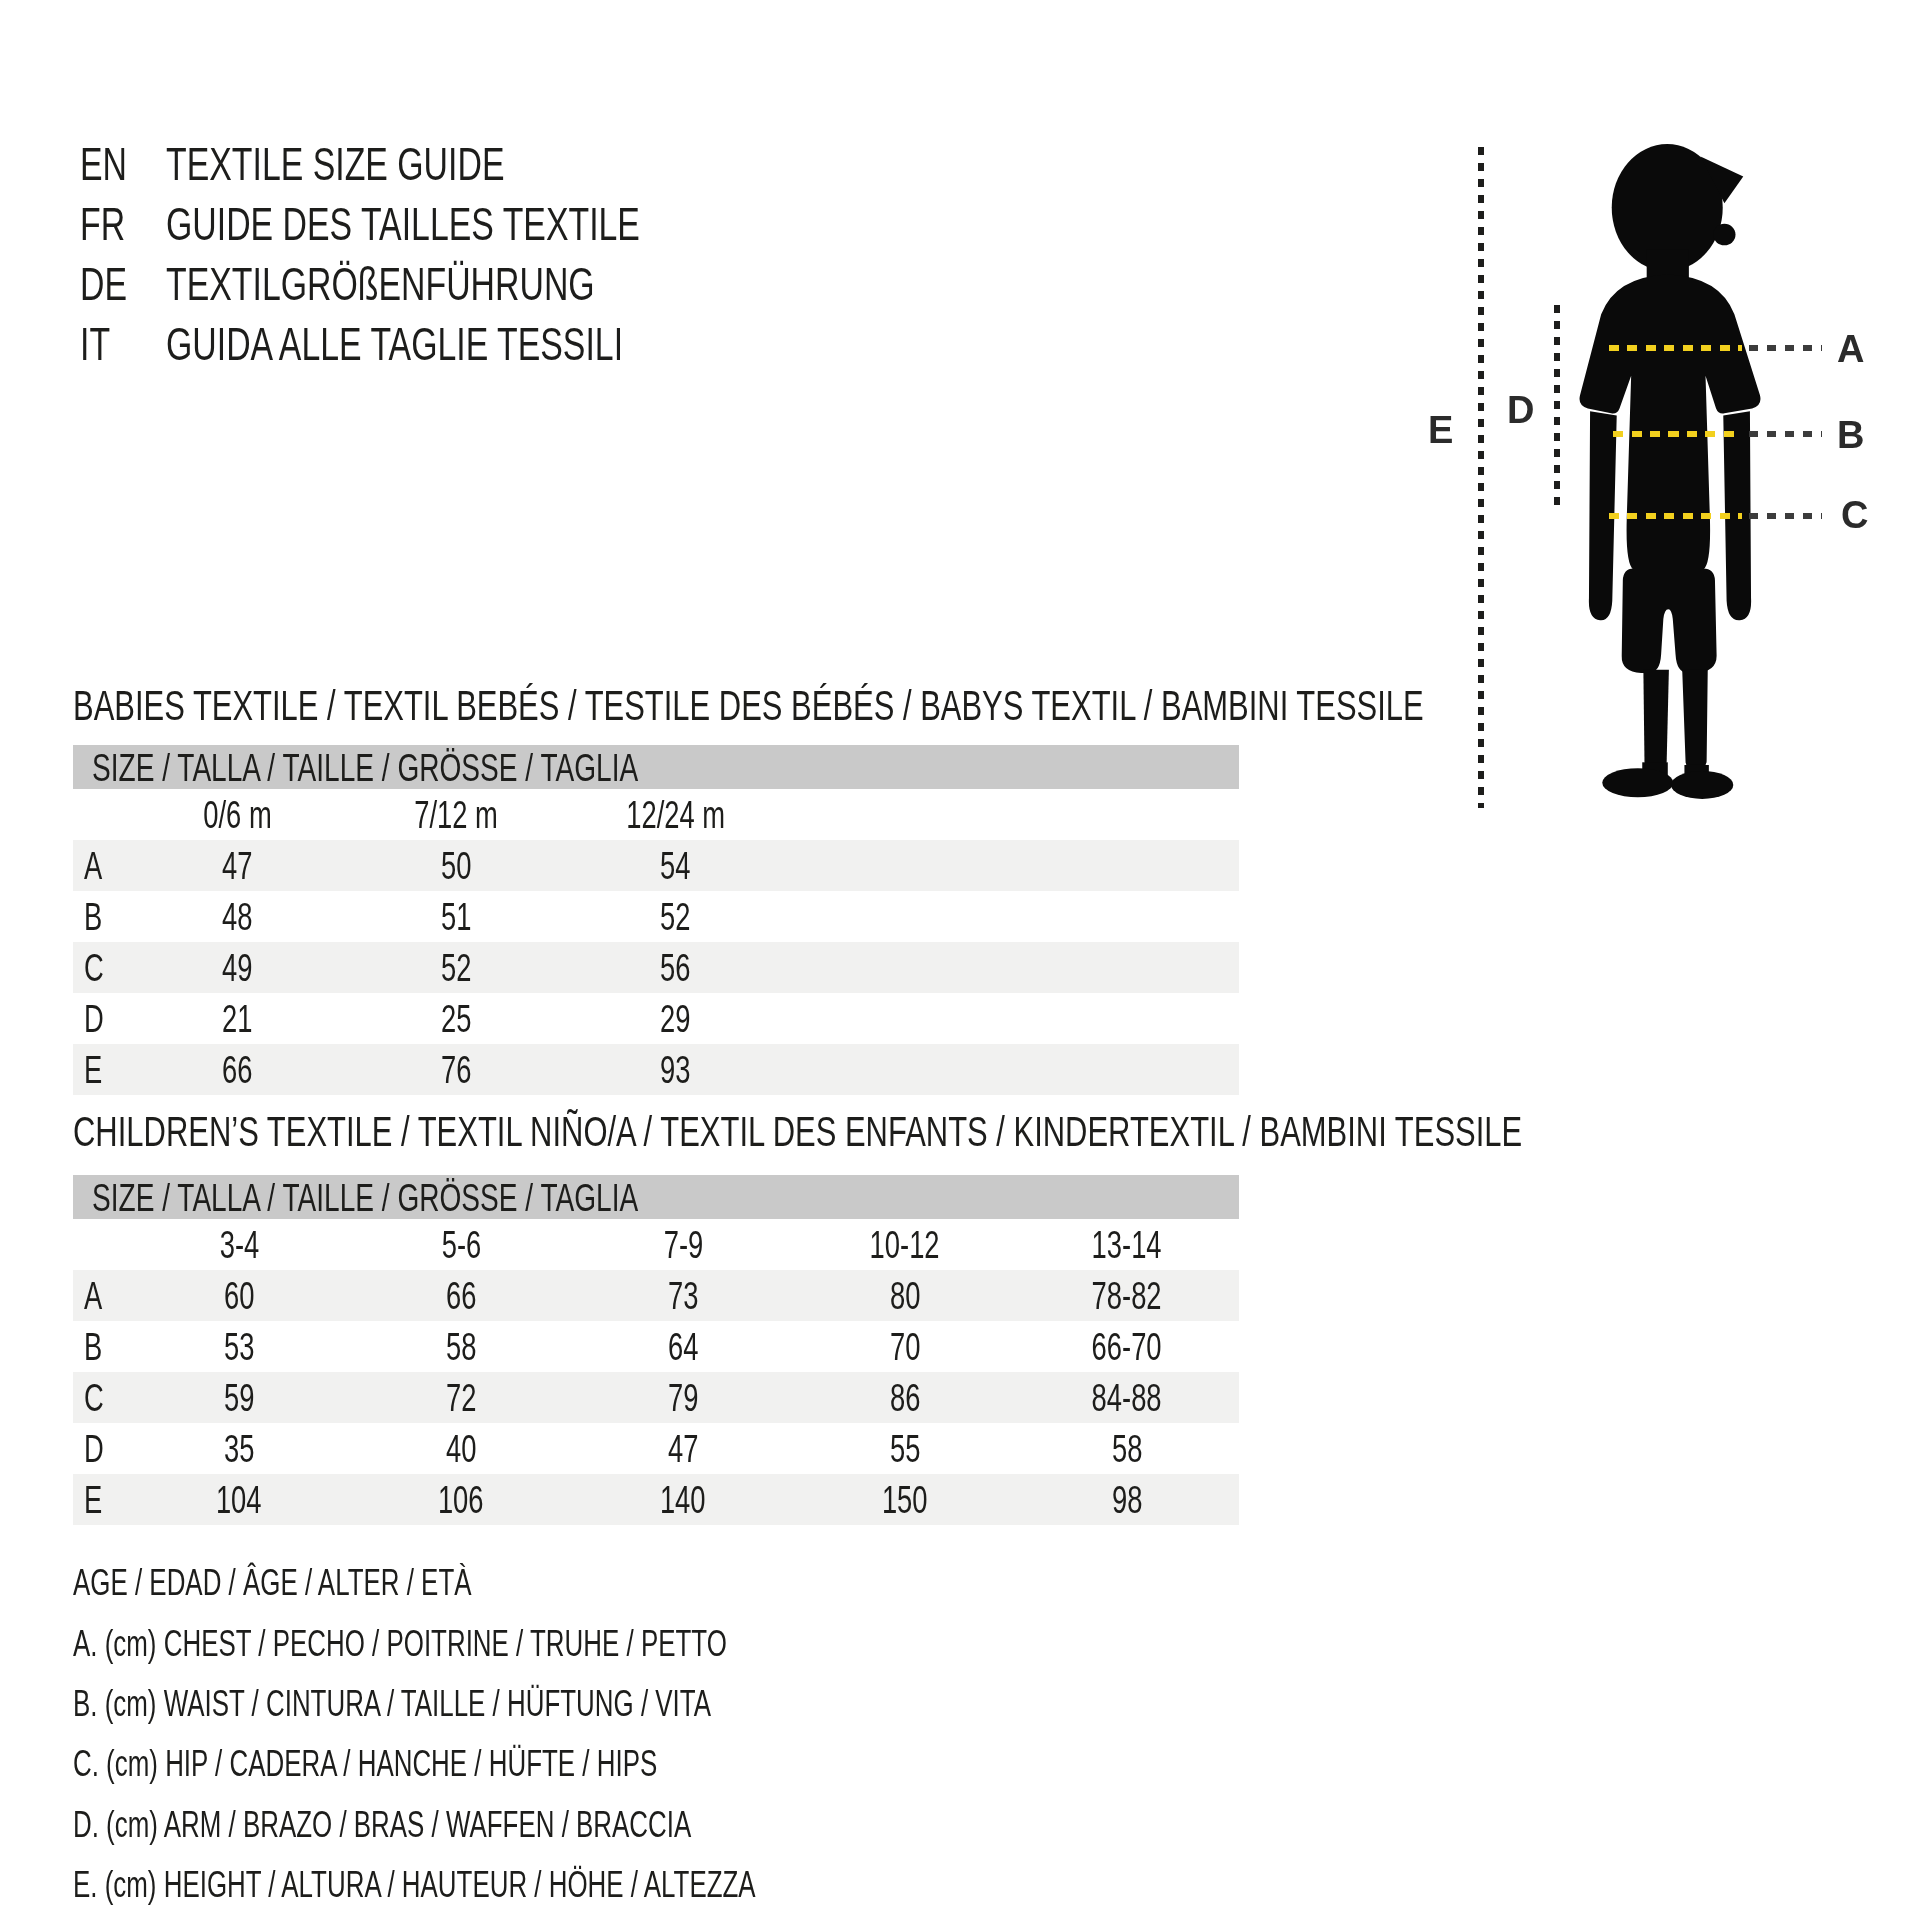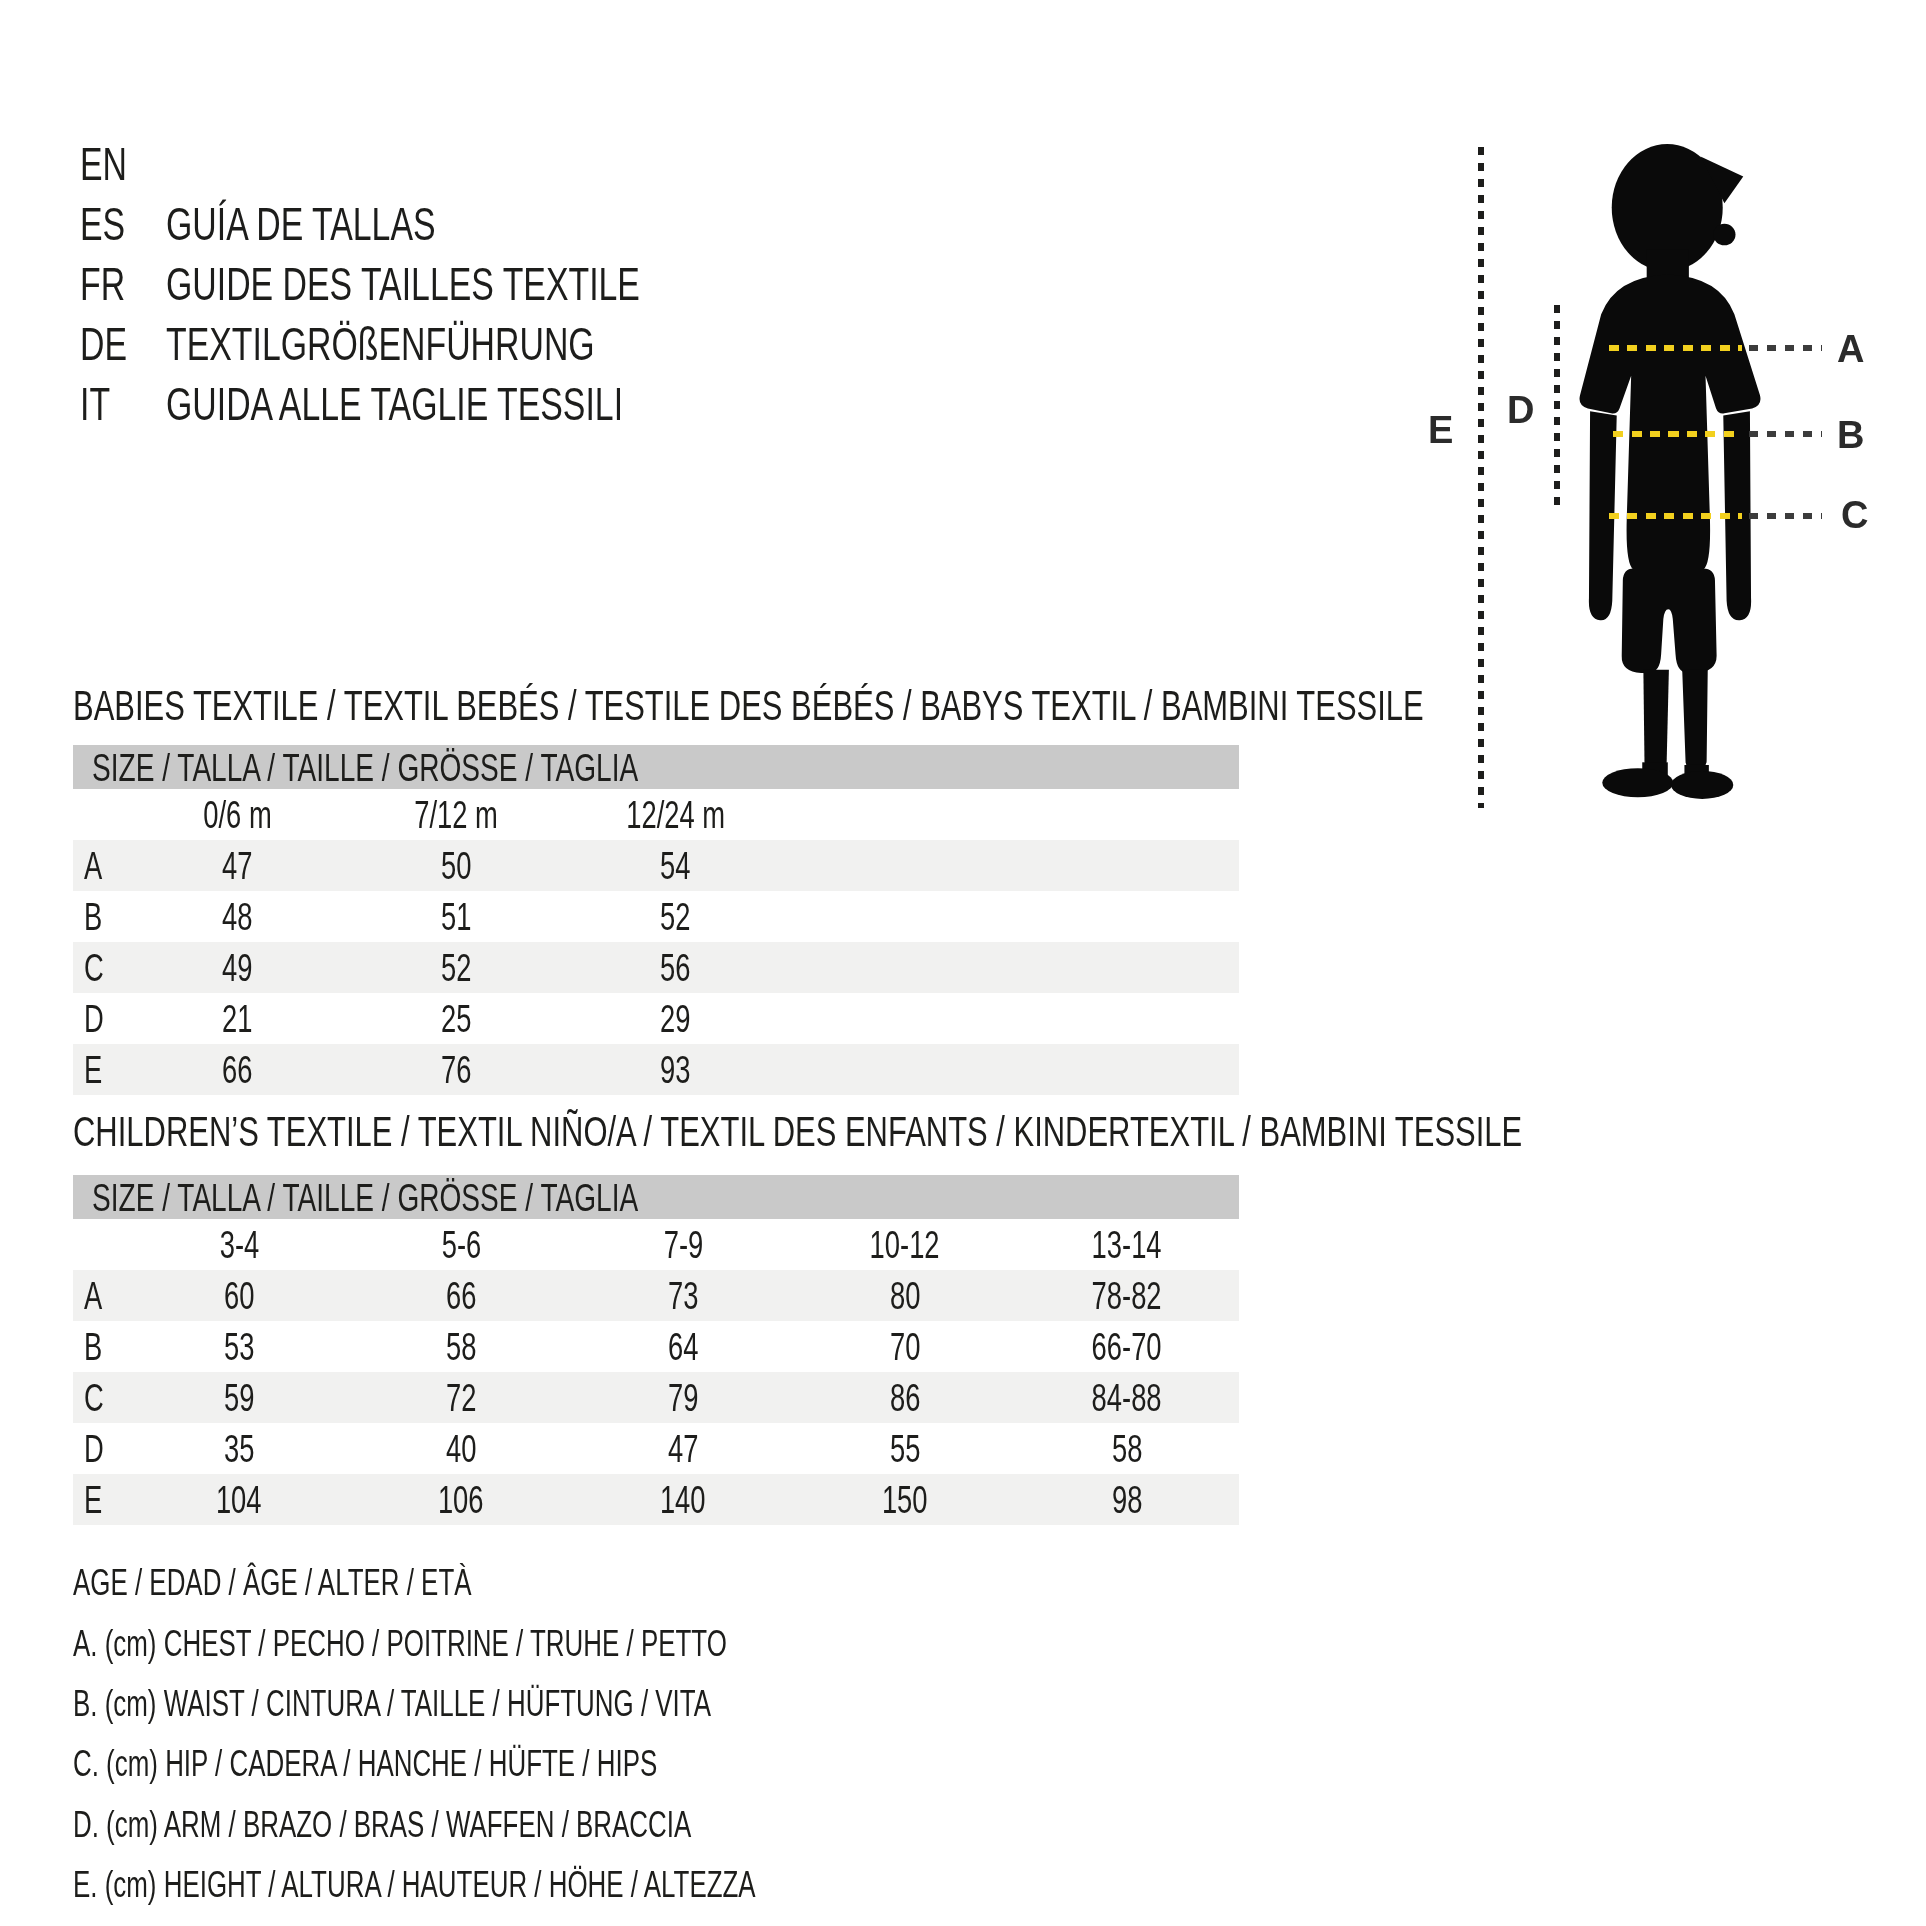--- a/index.html
+++ b/index.html
@@ -68,24 +68,21 @@
   .leg-5 { top:1828px; }
 </style>
 </head>
 <body>
 
 <div class="page">
 
   <div class="lang-list">
     <div class="lang-row">
       <span class="lang-code"><span class="cond">EN</span></span>
-    </div>
-    <div class="lang-row">
-      <span class="lang-code"><span class="cond">ES</span></span>
-      <span class="lang-title"><span class="cond">GUÍA DE TALLAS</span></span>
+      <span class="lang-title"><span class="cond">TEXTILE SIZE GUIDE</span></span>
     </div>
     <div class="lang-row">
       <span class="lang-code"><span class="cond">FR</span></span>
       <span class="lang-title"><span class="cond">GUIDE DES TAILLES TEXTILE</span></span>
     </div>
     <div class="lang-row">
       <span class="lang-code"><span class="cond">DE</span></span>
       <span class="lang-title"><span class="cond">TEXTILGRÖßENFÜHRUNG</span></span>
     </div>
     <div class="lang-row">

